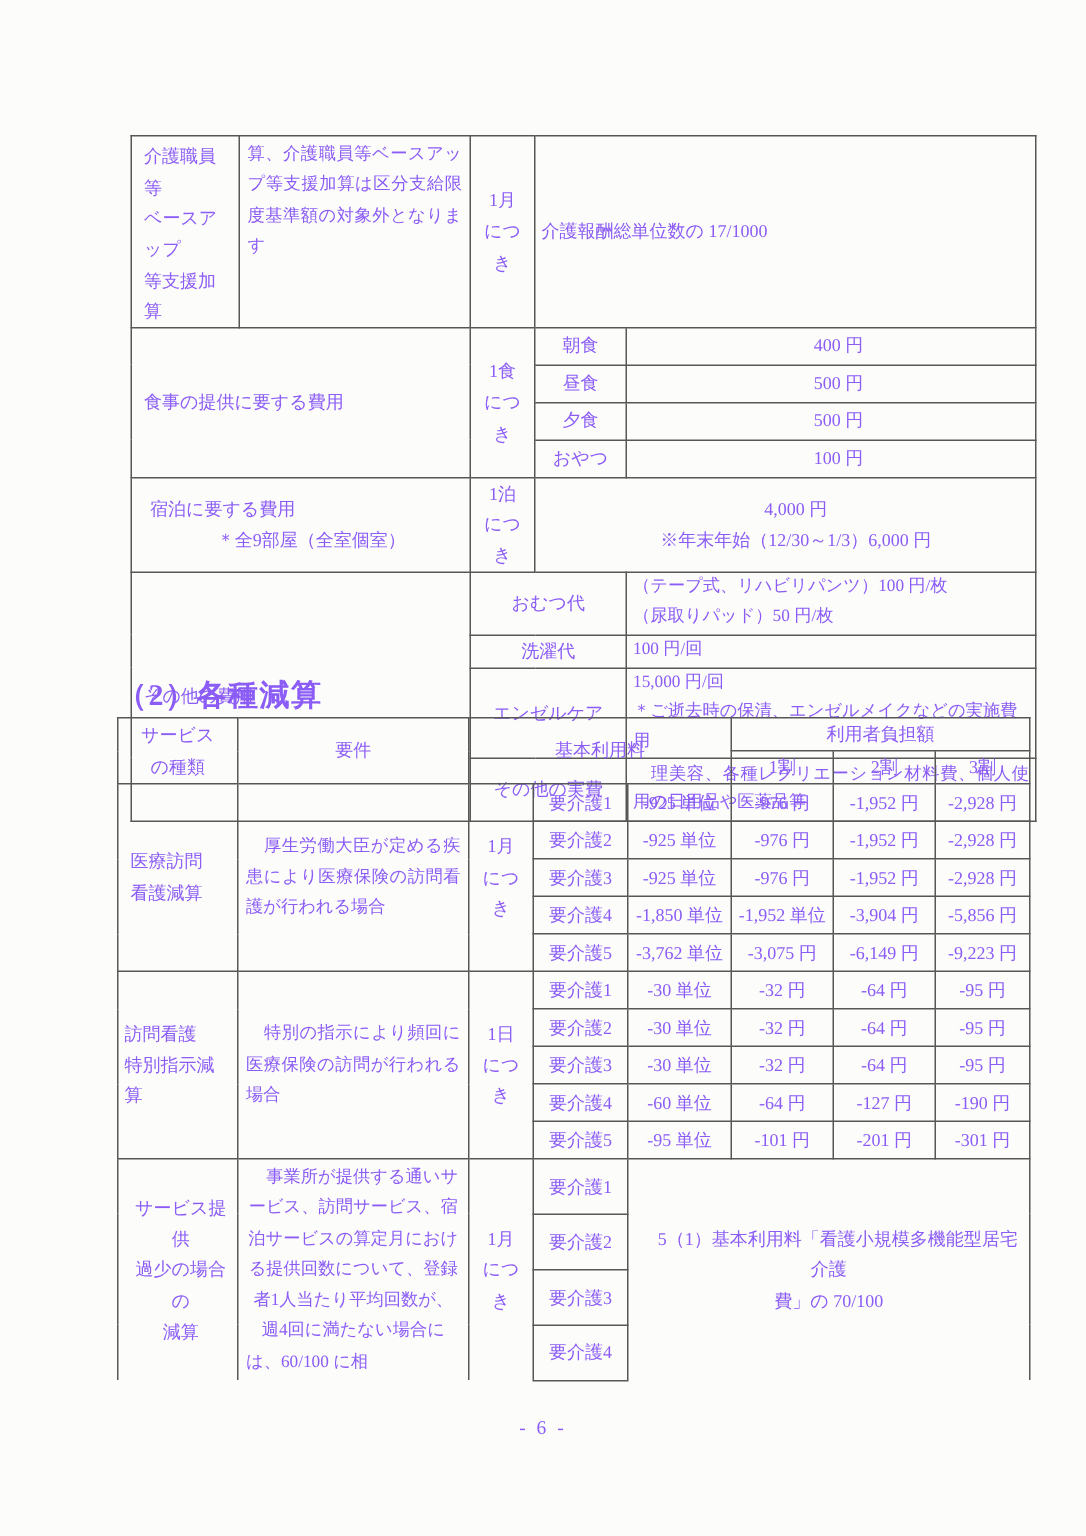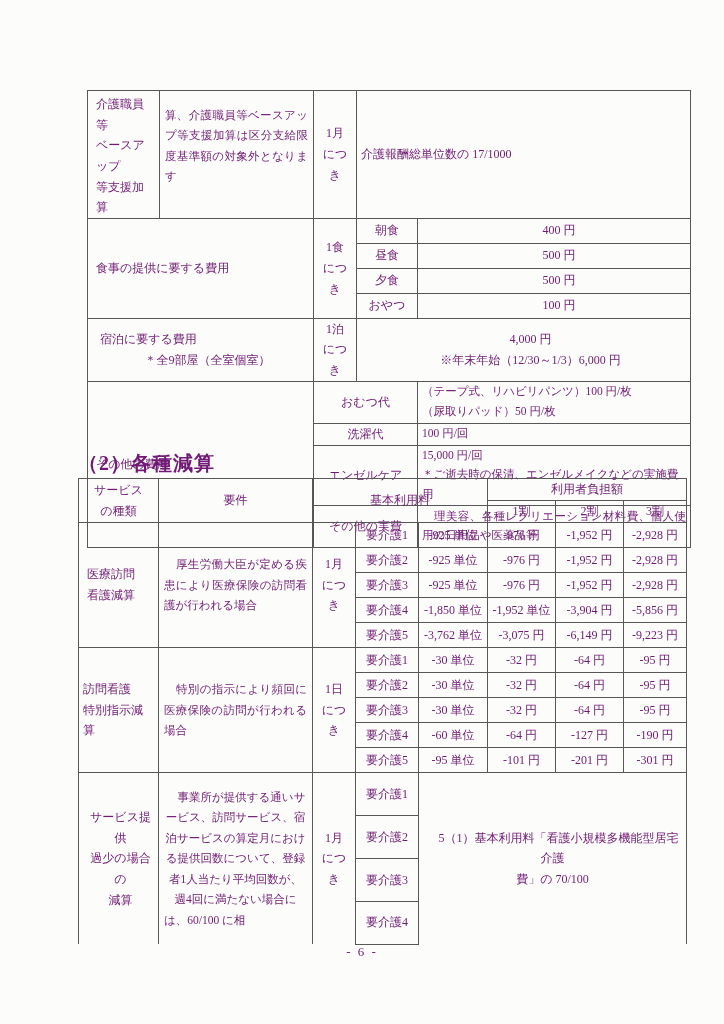--- a/index.html
+++ b/index.html
@@ -1,39 +1,39 @@
 <!DOCTYPE html>
 <html><head>
 <meta charset="utf-8">
 <style>
   html,body { margin:0; padding:0; background:#d8d8d8; }
   .page {
     position:relative; width:724px; height:1024px; margin:0 auto;
     background:#fcfcfa;
     font-family:"Liberation Serif","DejaVu Serif",serif;
-    color:#701a75;
+    color:#8b5cf6;
     overflow:hidden;
   }
   table { border-collapse:collapse; table-layout:fixed; }
   td {
     border:1px solid #575757; padding:0 4px;
     font-size:12px; line-height:1.72; vertical-align:middle;
     overflow:hidden;
   }
   .t1 { position:absolute; left:87px; top:90px; width:603px; }
   .t2 { position:absolute; left:78px; top:478px; width:608px; }
   .h66{height:66px} .h42{height:42px} .h25{height:25px} .h22{height:22px} .h29{height:29px}
   .tc { text-align:center; }
   .vtop { vertical-align:top; padding-top:3px; }
   .pl8  { padding-left:8px; }
   .pl14 { padding-left:14px;text-align:center; }
   .pl16 { }
   .ind1 { text-indent:12px; }
   .jj { text-align:justify; text-align-last:left; }
-  .req { padding:14px 5px; font-size:11.5px; line-height:1.78; }
+  .req { padding:2px 5px; font-size:11.5px; line-height:1.78; }
   .small { font-size:11.5px; }
   .heading {
     position:absolute; left:78px; top:450px;
     font-size:20px; font-weight:bold; letter-spacing:1px;
   }
   .pageno {
     position:absolute; left:0; top:944px; width:100%;
     text-align:center; font-size:13px; letter-spacing:2px;
   }
   .nb { border-bottom:none !important;text-align:center; }

